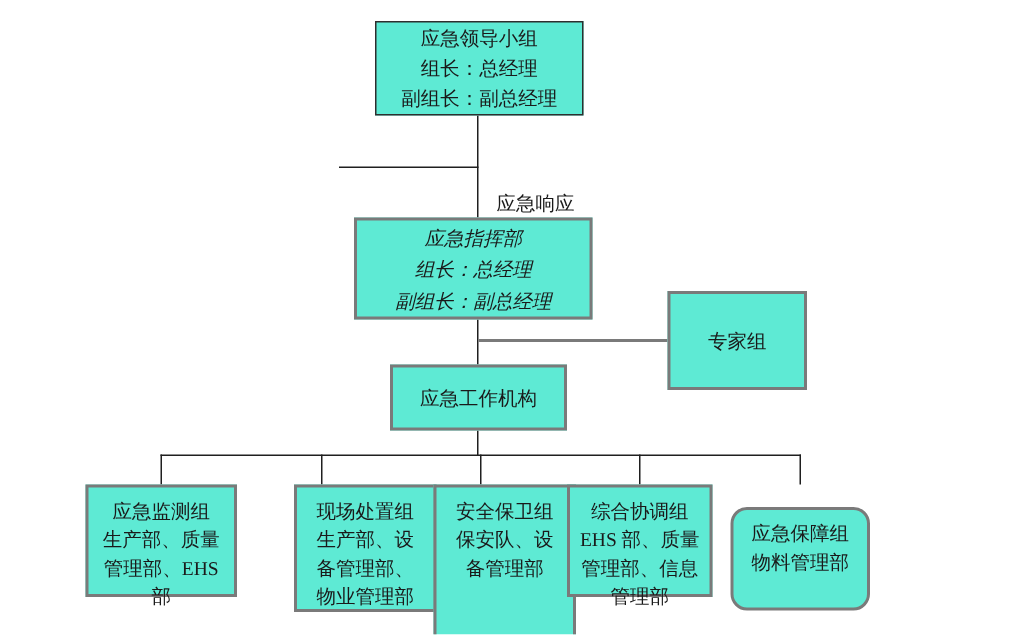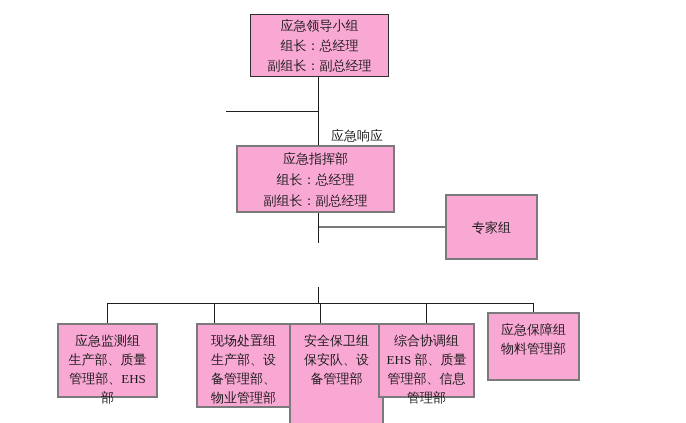--- a/index.html
+++ b/index.html
@@ -13,36 +13,36 @@
     height: 423px;
     background: #ffffff;
     font-family: "Liberation Serif", "DejaVu Serif", serif;
     font-size: 13px;
     color: #1a1a1a;
     overflow: hidden;
   }
   .box {
     position: absolute;
     box-sizing: border-box;
-    background: #f9a8d4;
+    background: #5eead4;
     text-align: center;
     white-space: pre-line;
   }
   .box.center {
     display: flex;
     align-items: center;
     justify-content: center;
   }
   .box.topalign {
     padding-top: 6px;
   }
   .thin  { border: 1px solid #2e2e2e; }
   .thick { border: 2px solid #7a7a7a; }
   .lh20 { line-height: 20px; }
-  .lh21 { line-height: 21px; }
+  .lh21 { line-height: 21px; font-style: italic; }
   .lh18 { line-height: 18px; }
   .lh19 { line-height: 19px; }
   .line {
     position: absolute;
     background: #1f1f1f;
   }
   .line.soft { background: #7a7a7a; }
   .note {
     position: absolute;
     text-align: center;
@@ -75,36 +75,37 @@
 
   <div class="note" style="left:323px; top:91px; width:68px;margin-top:36px;">应急响应
 自动转换为</div>
 
   <div class="box thick center lh21" style="left:236px; top:145px; width:159px; height:68px;">应急指挥部
 组长：总经理
 副组长：副总经理</div>
 
   <div class="box thick center lh19" style="left:445px; top:194px; width:93px; height:66px;">专家组</div>
 
+  <div class="box thick center lh19" style="left:260px; top:243px; width:118px; height:44px;">应急工作机构</div>
 
   <div class="box thick topalign lh19" style="left:57px; top:323px; width:101px; height:75px;">应急监测组
 生产部、质量
 管理部、EHS
 部</div>
 
   <div class="box thick topalign lh19" style="left:167px; top:323px; width:95px; height:85px;margin-left:29px;">现场处置组
 生产部、设
 备管理部、
 物业管理部</div>
 
   <div class="box thick topalign lh19" style="left:289px; top:323px; width:95px; height:104px;">安全保卫组
 保安队、设
 备管理部</div>
 
   <div class="box thick topalign lh19" style="left:378px; top:323px; width:97px; height:75px;">综合协调组
 EHS 部、质量
 管理部、信息
 管理部</div>
 
-  <div class="box thick topalign lh19" style="left:487px; top:312px; width:93px; height:69px;">应急保障组
+  <div class="box thick topalign lh19" style="left:487px; top:338px; width:93px; height:69px;border-radius:11px;">应急保障组
 物料管理部</div>
 
 </div>
 
 </body></html>

